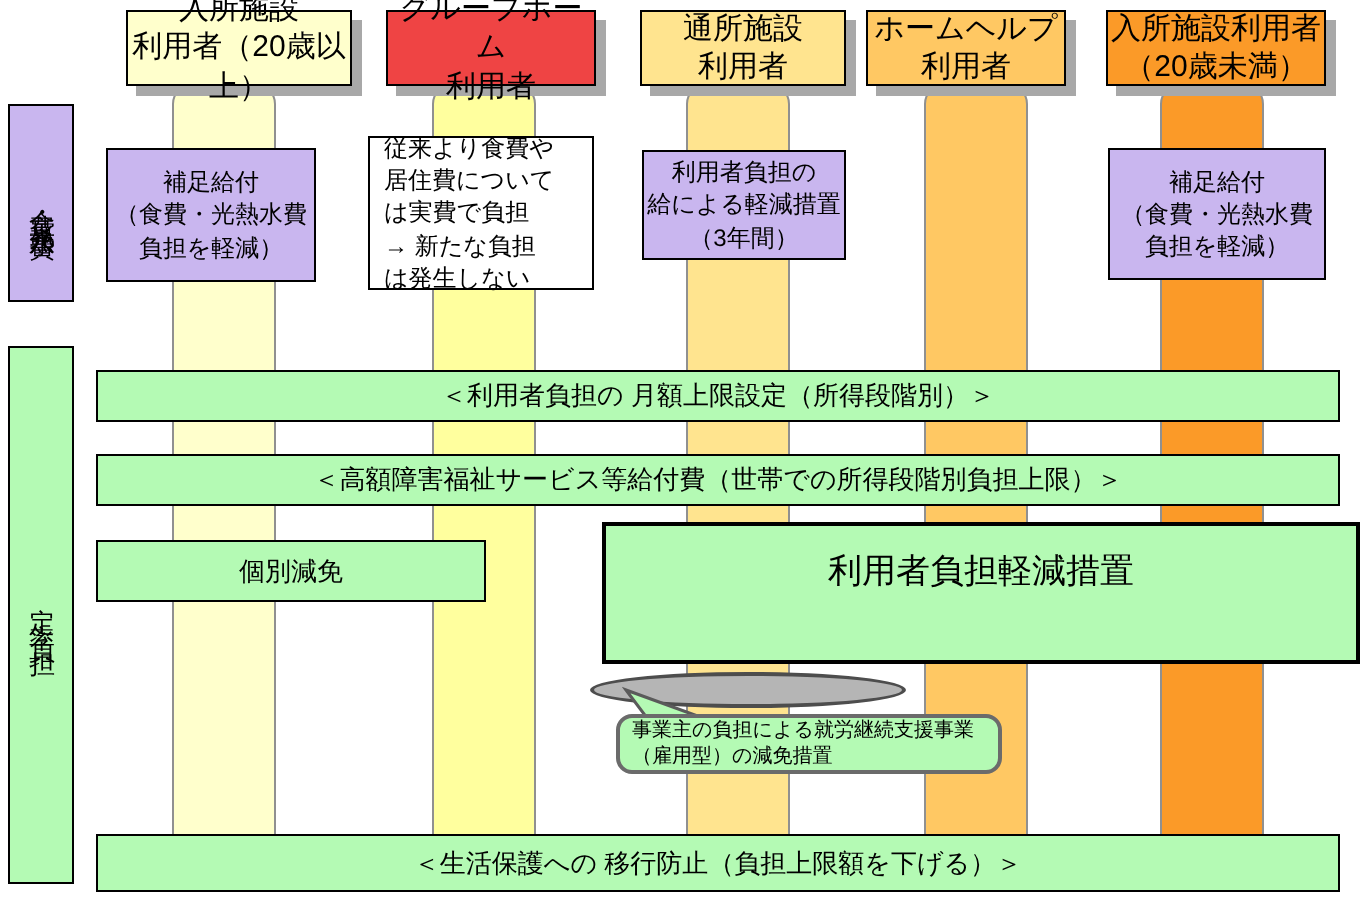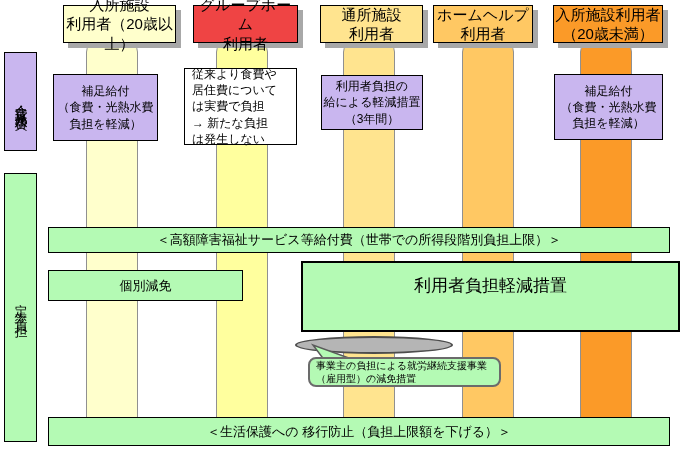--- a/index.html
+++ b/index.html
@@ -89,20 +89,21 @@
 は実費で負担
 → 新たな負担
 は発生しない</div>
   <div class="note purple" style="left:321px;top:75px;width:102px;height:55px;">利用者負担の
 給による軽減措置
 （3年間）</div>
   <div class="note purple" style="left:554px;top:74px;width:109px;height:66px;">補足給付
 （食費・光熱水費
 負担を軽減）</div>
 
+  <div class="band" style="left:48px;top:185px;width:622px;height:26px;">＜利用者負担の 月額上限設定（所得段階別）＞</div>
   <div class="band" style="left:48px;top:227px;width:622px;height:26px;">＜高額障害福祉サービス等給付費（世帯での所得段階別負担上限）＞</div>
   <div class="band" style="left:48px;top:270px;width:195px;height:31px;text-align:center;">個別減免</div>
   <div class="bigbox" style="left:301px;top:261px;width:379px;height:71px;">利用者負担軽減措置</div>
   <div class="band" style="left:48px;top:394px;width:622px;height:29px;margin-top:23px;">＜生活保護への 移行防止（負担上限額を下げる）＞</div>
 
   <div class="ellipse" style="left:295px;top:336px;width:158px;height:18px;"></div>
   <svg class="tail" style="left:300px;top:335px;" width="80" height="30" viewBox="0 0 80 30">
     <polygon points="13,10 25,26 57,26"></polygon>
   </svg>
   <div class="bubble" style="left:308px;top:357px;width:193px;height:30px;">事業主の負担による就労継続支援事業

